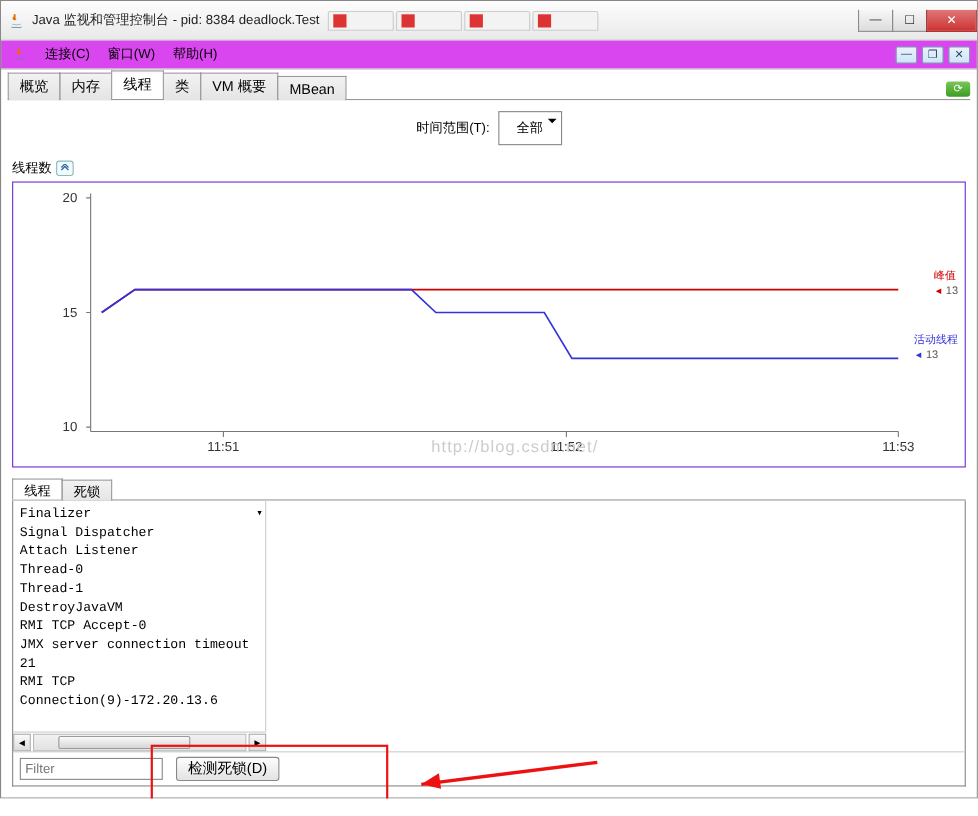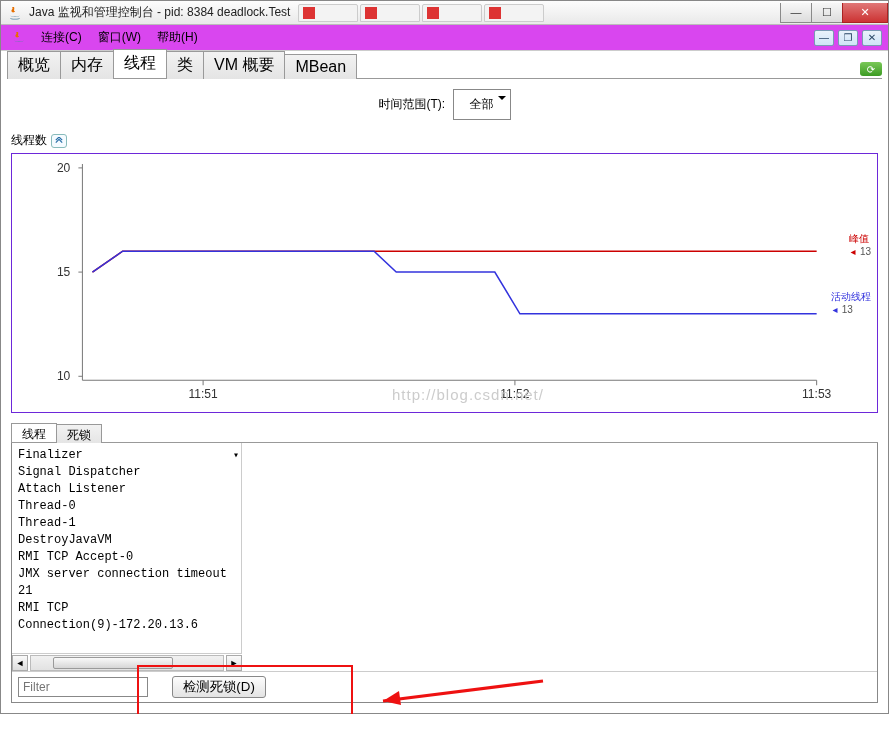--- a/index.html
+++ b/index.html
@@ -1,38 +1,38 @@
 <!DOCTYPE html>
 <html><head>
 <meta charset="utf-8">
 <style>
   * { box-sizing: border-box; margin: 0; padding: 0; }
   body { font-family: "Microsoft YaHei", Tahoma, sans-serif; font-size: 12px; background: #fff; }
   .window { width: 889px; border: 1px solid #888; }
   
-  .titlebar { height: 24px; background: linear-gradient(#fdfdfd,#e9e9e9); display:flex; align-items:center; border-bottom:1px solid #bbb; position:relative;}
+  .titlebar { height: 36px; background: linear-gradient(#fdfdfd,#e9e9e9); display:flex; align-items:center; border-bottom:1px solid #bbb; position:relative;}
   .java-icon { width:16px; height:16px; margin:0 6px; display:inline-block; position:relative;}
   .java-icon svg { width:16px; height:16px; }
   .title-text { flex:0 0 auto; color:#222; }
   .title-spacer { flex:1; }
   .tbtabs { display:flex; gap:2px; margin-left:8px;}
   .tbtab { width:60px; height:18px; background:#f3f3f3; border:1px solid #ccc; border-radius:2px 2px 0 0; display:flex; align-items:center; padding:0 4px; font-size:11px; color:#777;}
   .tbtab .sq { width:12px; height:12px; background:#d33; margin-right:4px;}
   .winbtns { display:flex; margin-left:auto;}
   .winbtn { width:32px; height:20px; border:1px solid #8a8a8a; border-top:none; background:linear-gradient(#f7f7f7,#dcdcdc); display:flex; align-items:center; justify-content:center; font-size:11px; color:#333; margin-left:-1px;}
   .winbtn.close { background:linear-gradient(#e07777,#c33); color:#fff; width:46px; border-color:#a22;}
   
   .menubar { height:26px; display:flex; align-items:center; border-bottom:1px solid #ccc; background:#d946ef; padding-left:4px; position:relative;}
   .menubar .mitem { padding:0 8px; height:22px; display:flex; align-items:center;}
   .mdi-btns { margin-left:auto; display:flex; gap:4px; padding-right:6px;}
   .mdi-btn { width:20px; height:16px; border:1px solid #7a99b5; background:linear-gradient(#eaf2fb,#cfe4f7); border-radius:2px; display:flex; align-items:center; justify-content:center; font-size:10px; color:#2a4766;}
   
   .tabstrip-wrap { padding:6px 6px 0 6px; }
   .tabstrip { display:flex; align-items:flex-end; border-bottom:1px solid #999; position:relative; height:22px;}
-  .tab { padding:3px 10px; border:1px solid #999; border-bottom:none; background:linear-gradient(#f2f2f2,#e4e4e4); margin-right:-1px; font-size:16px; position:relative; top:1px;margin-top:48px;}
+  .tab { padding:3px 10px; border:1px solid #999; border-bottom:none; background:linear-gradient(#f2f2f2,#e4e4e4); margin-right:-1px; font-size:13px; position:relative; top:1px;margin-top:48px;}
   .tab.active { background:#fff; top:0; padding-bottom:4px; z-index:1;}
   .refresh-badge { margin-left:auto; width:22px; height:14px; background:linear-gradient(#7ac858, #3c9b23); border-radius:3px; position:relative; top:-2px; display:flex; align-items:center; justify-content:center; color:#fff; font-size:10px;}
   
   .chart-section { padding:6px 10px 10px 10px; }
   .time-range-row { text-align:center; padding:4px 0 10px 0;}
   .time-range-row label { margin-right:4px;}
   .time-select { display:inline-block; border:1px solid #888; background:#fff; padding:6px 4px; min-width:58px; position:relative;}
   .time-select::after { content:""; position:absolute; right:4px; top:6px; border:4px solid transparent; border-top-color:#000;}
   .chart-header { display:flex; align-items:center; gap:4px; padding:2px 0;}
   .chart-header .chev { width:16px; height:14px; border:1px solid #8bb; border-radius:3px; display:flex; align-items:center; justify-content:center; background:#f5fbff;}
@@ -52,21 +52,21 @@
   .subtab { padding:2px 10px; border:1px solid #999; border-bottom:none; background:linear-gradient(#f2f2f2,#e5e5e5); margin-right:-1px; position:relative; top:1px;}
   .subtab.active { background:#fff; top:0; padding-bottom:3px;}
   .list-frame { border:1px solid #888; border-top:none; height:260px; display:flex; flex-direction:column;}
   .thread-list { flex:0 0 auto; width:230px; height:210px; overflow:hidden; font-family: "SimSun","Courier New",monospace; font-size:12px; line-height:17px; padding:4px 6px; border-right:1px solid #ccc; position:relative;}
   .thread-list .tri { position:absolute; right:2px; top:4px; font-size:10px;}
   .list-row { display:flex; flex:1;}
   .hscroll-row { height:18px; display:flex; align-items:center; border-top:1px solid #ccc; width:230px;}
   .hscroll-track { flex:1; height:16px; background:linear-gradient(#f1f1f1,#e2e2e2); border:1px solid #bbb; position:relative; margin:0 2px;}
   .hscroll-thumb { position:absolute; left:22px; top:1px; width:120px; height:12px; background:linear-gradient(#f9f9f9,#d6d6d6); border:1px solid #9a9a9a; border-radius:2px;}
   .hscroll-btn { width:16px; height:16px; border:1px solid #aaa; background:linear-gradient(#fafafa,#ddd); display:flex; align-items:center; justify-content:center; font-size:9px;}
-  .bottom-row { display:flex; align-items:center; gap:24px; padding:4px 6px; border-top:1px solid #ccc;}
+  .bottom-row { display:flex; align-items:center; gap:12px; padding:4px 6px; border-top:1px solid #ccc;}
   .filter-input { width:130px; height:20px; border:1px solid #888; padding:0 4px; color:#999; font-size:12px; background:#fff;}
   .detect-btn { height:22px; padding:0 10px; border:1px solid #888; border-radius:3px; background:linear-gradient(#fdfdfd,#e3e3e3);}
   
   .annot-box { position:absolute; border:2px solid #e11; pointer-events:none;}
   .annot-arrow { position:absolute; pointer-events:none;}
   .watermark { position:absolute; color:#ccc; font-size:15px; letter-spacing:1px;}
 </style>
 </head>
 <body>
 

